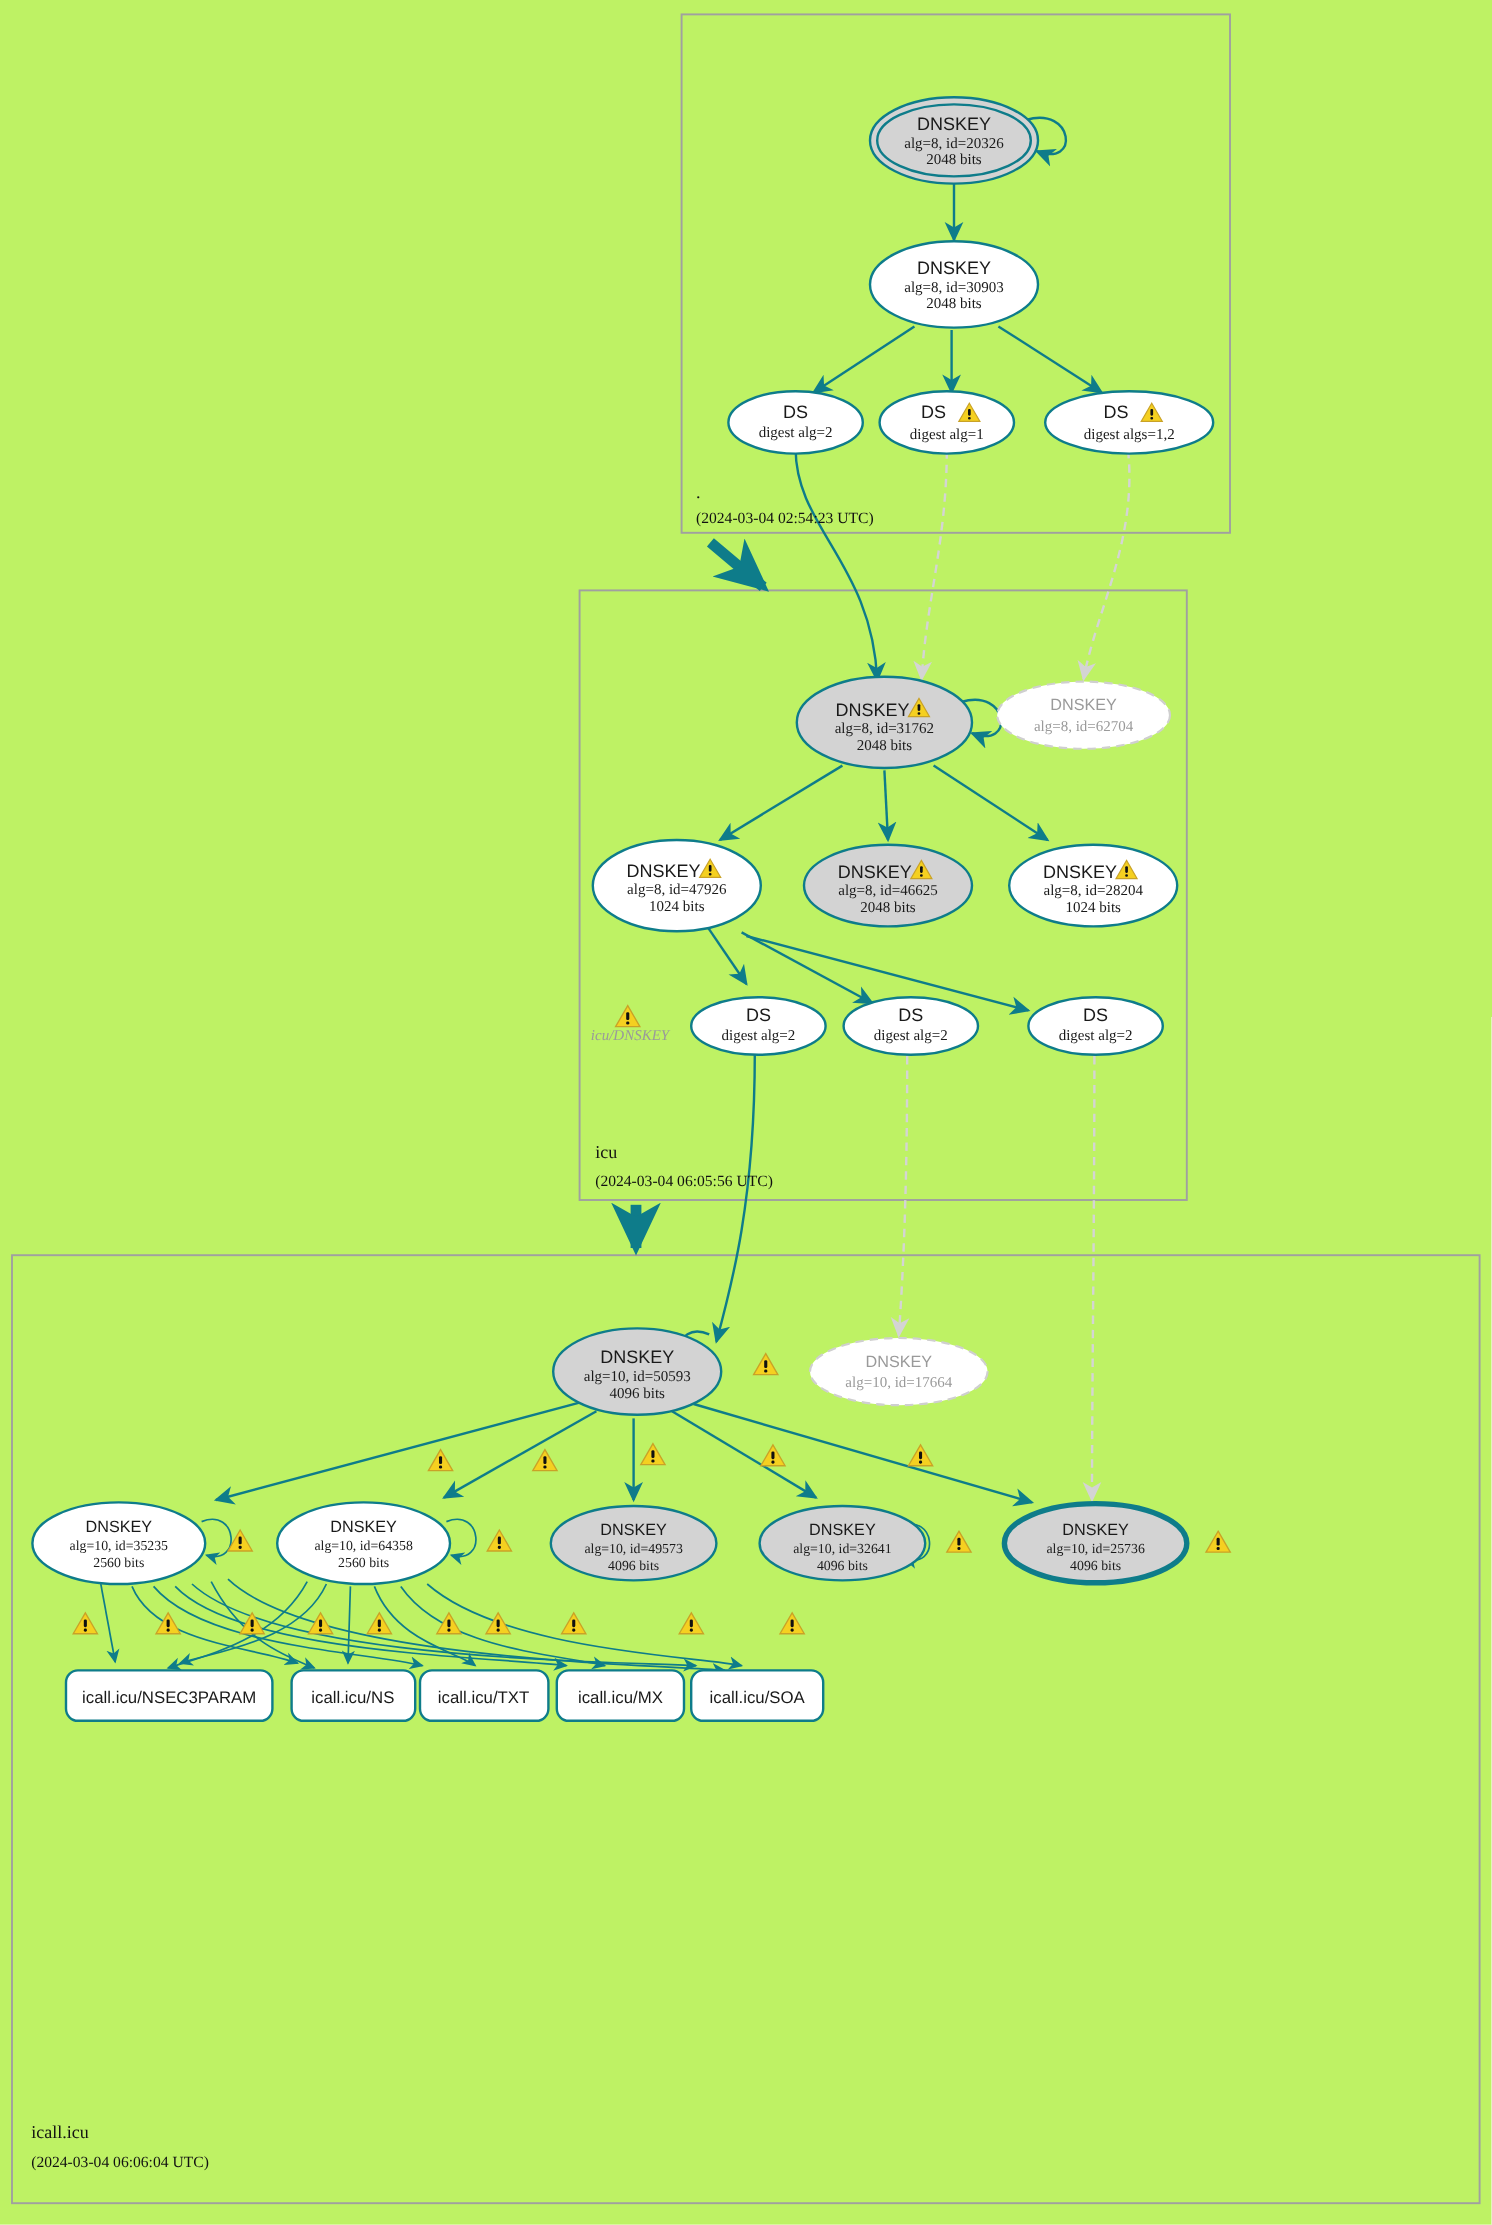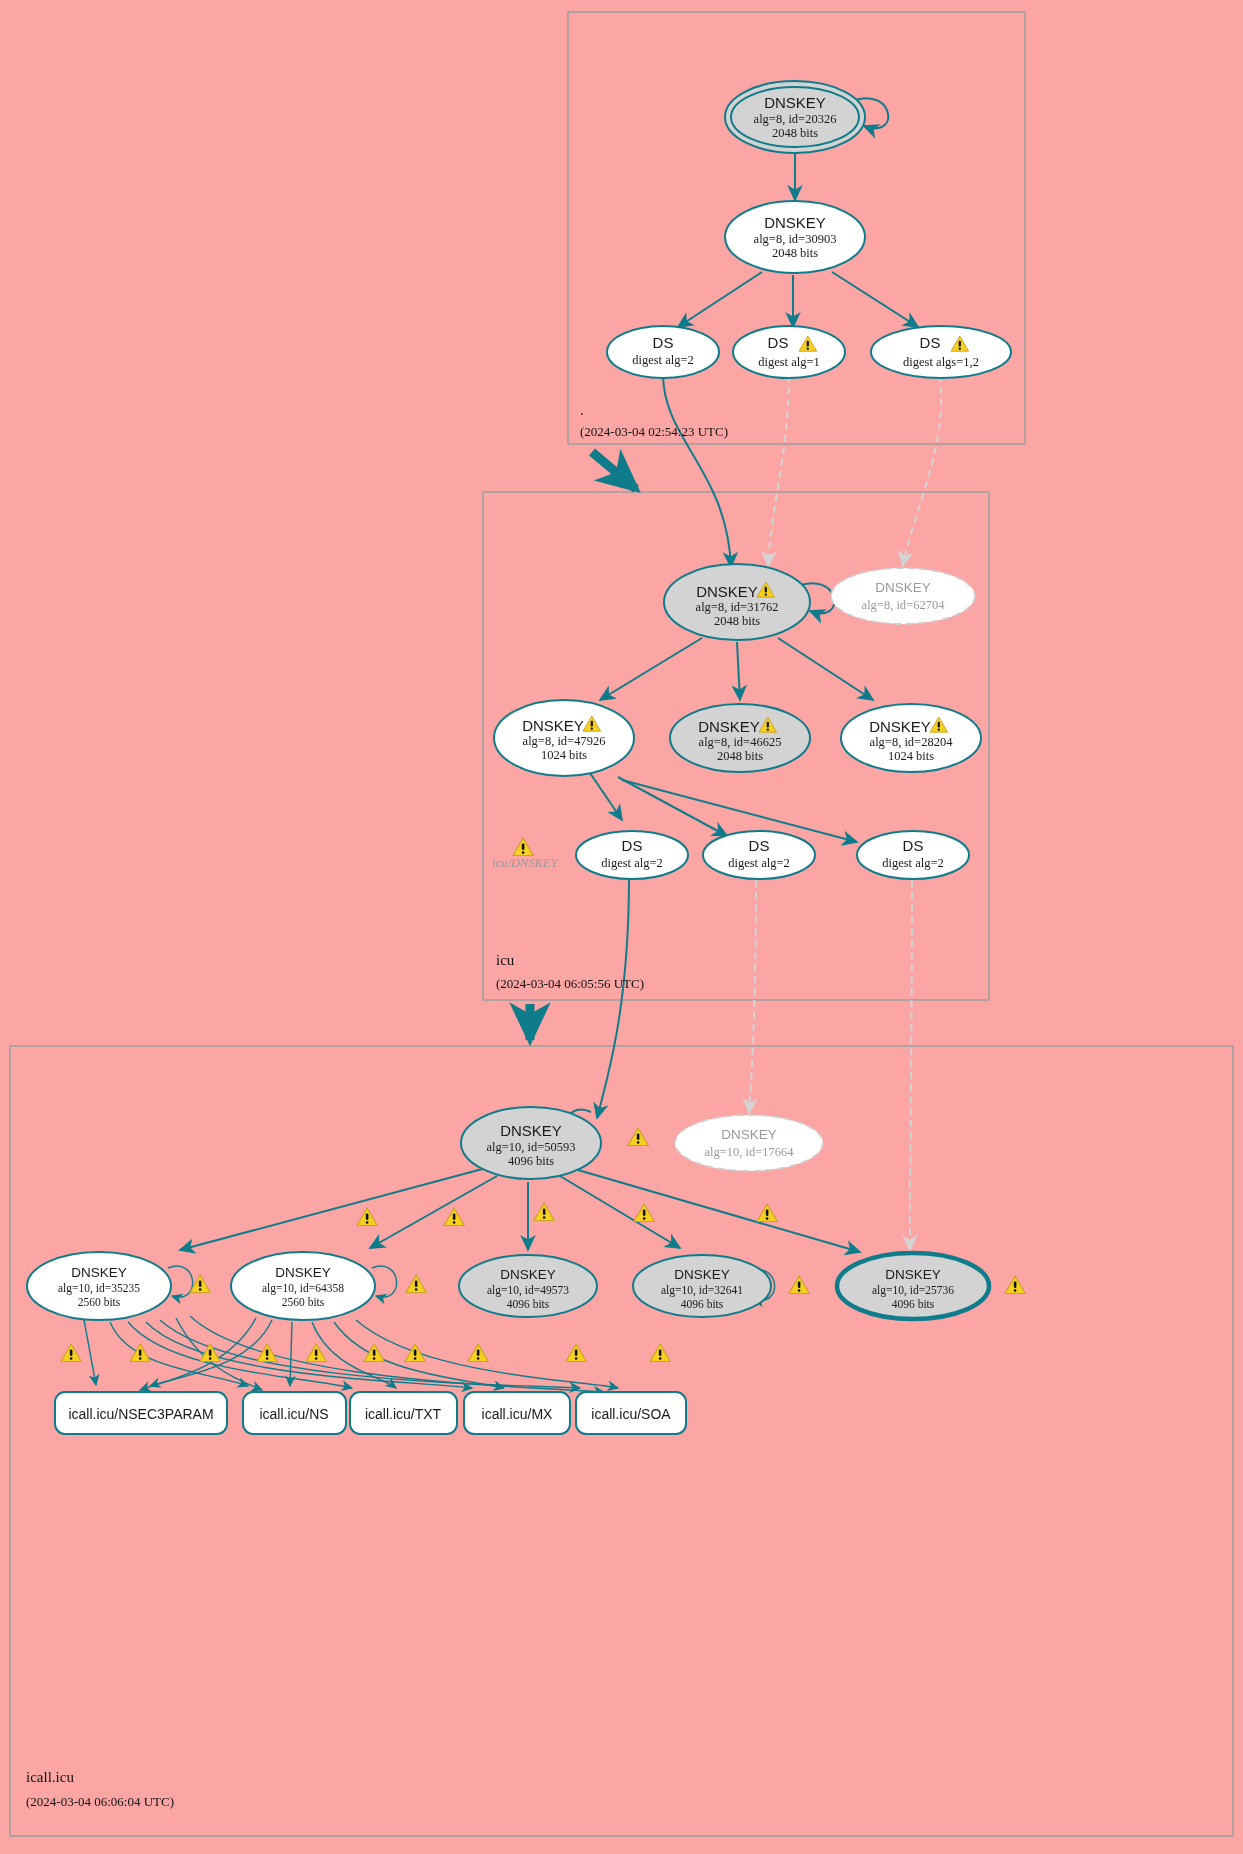--- a/index.html
+++ b/index.html
@@ -1,17 +1,17 @@
 <!DOCTYPE html>
 <html><head>
 <meta charset="utf-8">
 <style>
   html,body{margin:0;padding:0;background:#ffffff;}
   body{font-family:"Liberation Sans", sans-serif;}
-  #root-canvas{position:relative;width:1243px;height:1854px;overflow:hidden;background:#fca5a5;text-align:right;}
+  #root-canvas{position:relative;width:1243px;height:1854px;overflow:hidden;background:#bef264;text-align:right;}
   svg.layer{position:absolute;left:0;top:0;width:1243px;height:1854px;}
   .zone-box{fill:none;stroke:#a0a0a0;stroke-width:1.6;}
   .node-ell{fill:#ffffff;stroke:#0e7c8a;stroke-width:2;}
   .node-ell.gray{fill:#d3d3d3;}
   .node-ell.thick{stroke-width:4.5;}
   .node-ell.dashed{fill:#ffffff;stroke:#cfcfcf;stroke-width:1.8;stroke-dasharray:7 5;}
   .edge{fill:none;stroke:#0e7c8a;stroke-width:2;}
   .edge.thin{stroke-width:1.4;}
   .edge.fat{stroke:#0e7c8a;stroke-width:9;}
   .edge.ghost{stroke:#d4d4d4;stroke-width:2;stroke-dasharray:7 5;}

